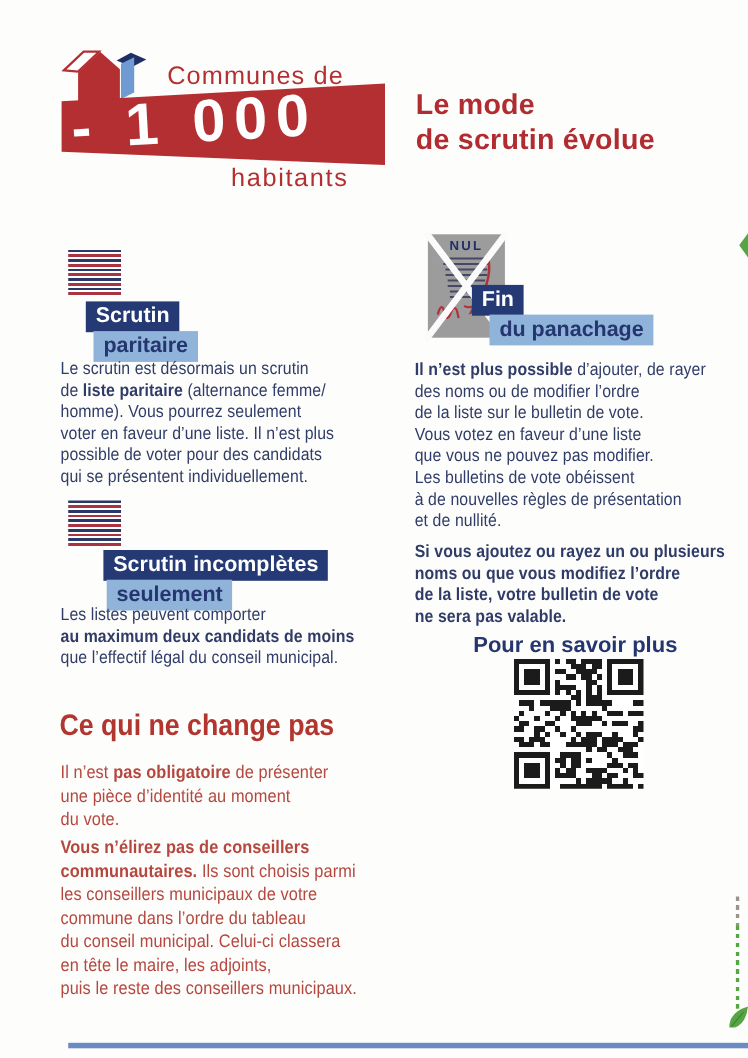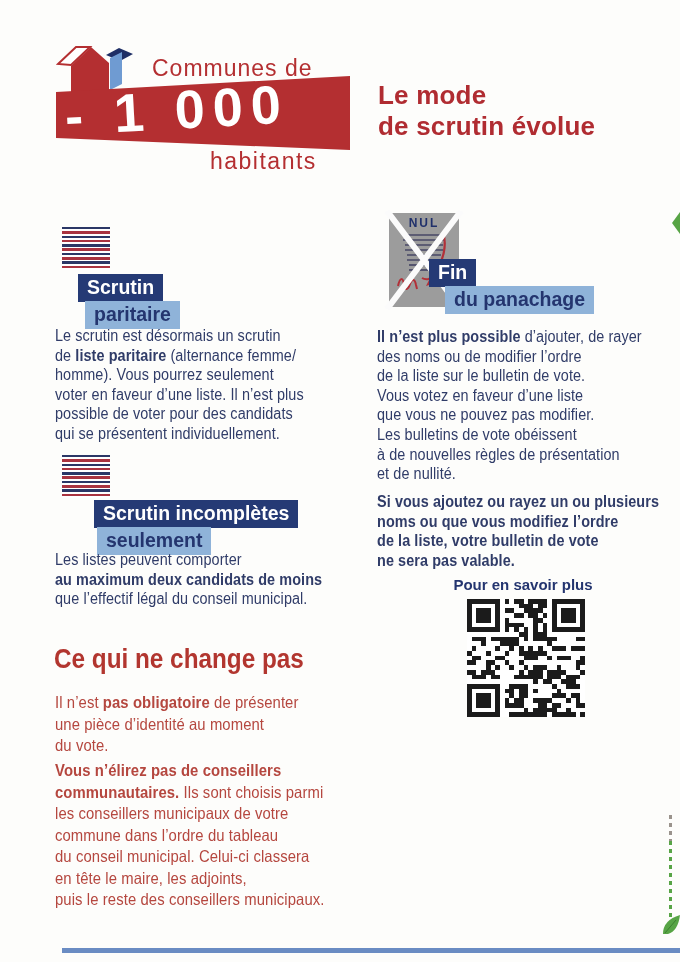--- a/index.html
+++ b/index.html
@@ -24,21 +24,21 @@
   .badge-dark{background:#253a75;color:#ffffff;font-weight:700;font-size:19.5px;
               padding:2px 9px 3px;display:inline-block;}
   .badge-light{background:#8fb3d9;color:#24356f;font-weight:700;font-size:19.5px;
                padding:2px 9px 3px;display:inline-block;}
   .badge-l2{margin-top:-1px;}
 
   
   .para{font-size:16px;line-height:19.5px;color:#303c68;white-space:pre-line;
         width:max-content;transform:scaleX(.9);transform-origin:0 0;letter-spacing:.1px;}
   .para-red{font-size:16.5px;line-height:21.5px;color:#b5473f;}
-  .more-label{font-weight:700;color:#24356f;font-size:15px;text-align:center;}
+  .more-label{font-weight:700;color:#24356f;font-size:20px;text-align:center;}
 
   
   .stripes{width:48px;height:43px;
      background:repeating-linear-gradient(180deg,
         #2b3766 0 2.5px,#ffffff 2.5px 4.3px,
         #a93340 4.3px 6.8px,#ffffff 6.8px 8.6px);}
 
   
   .dash-gray{width:3px;height:26px;
      background:repeating-linear-gradient(180deg,#9a938c 0 4px,transparent 4px 8px);}

